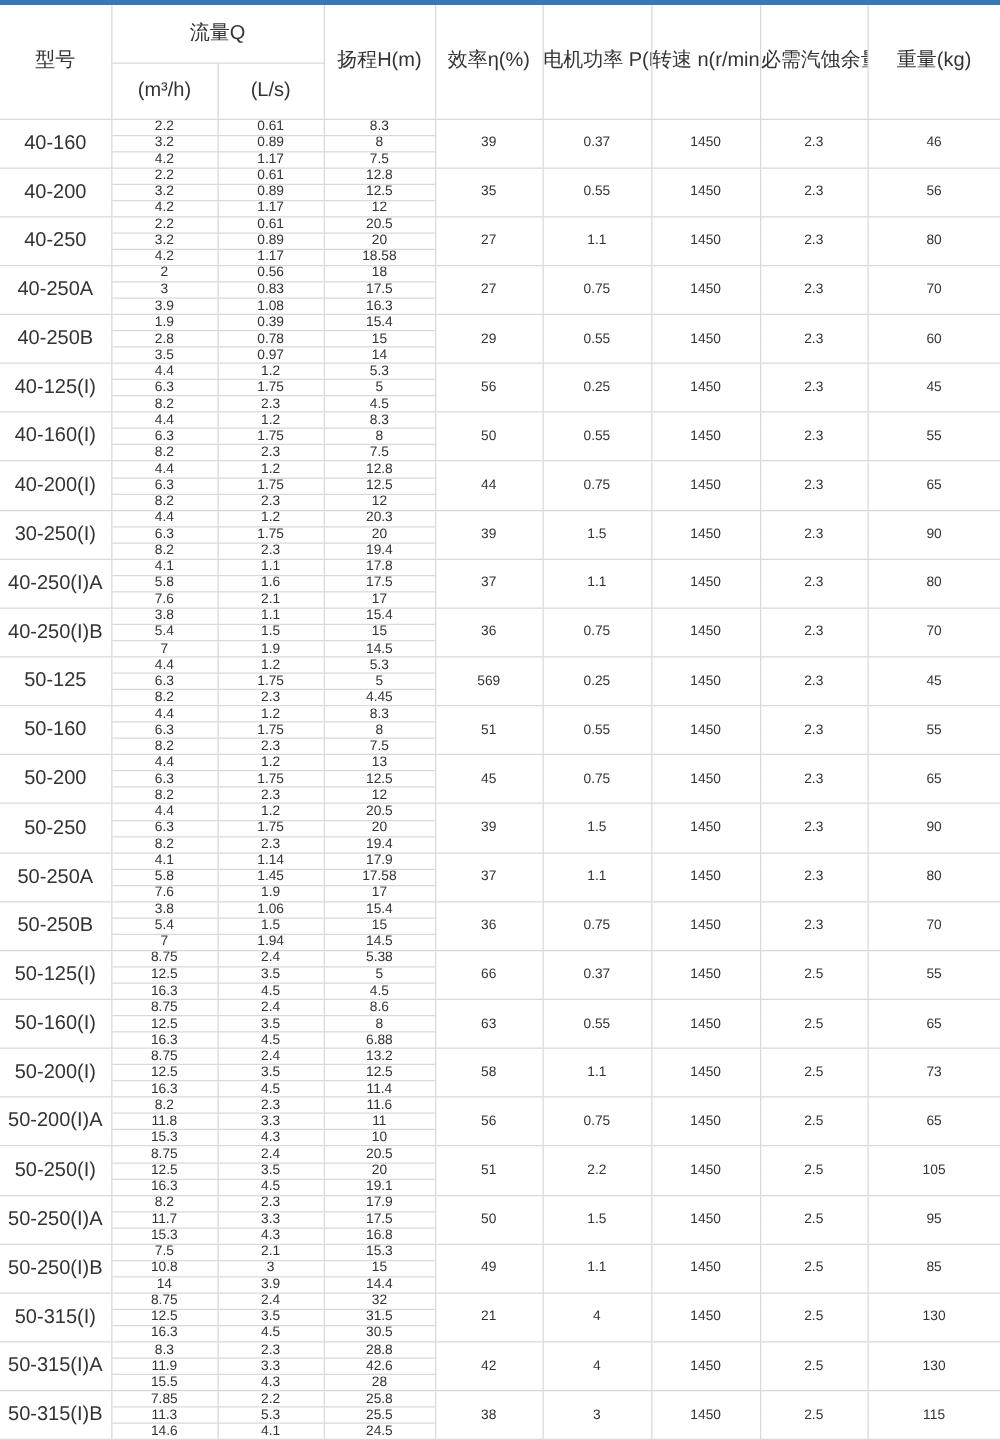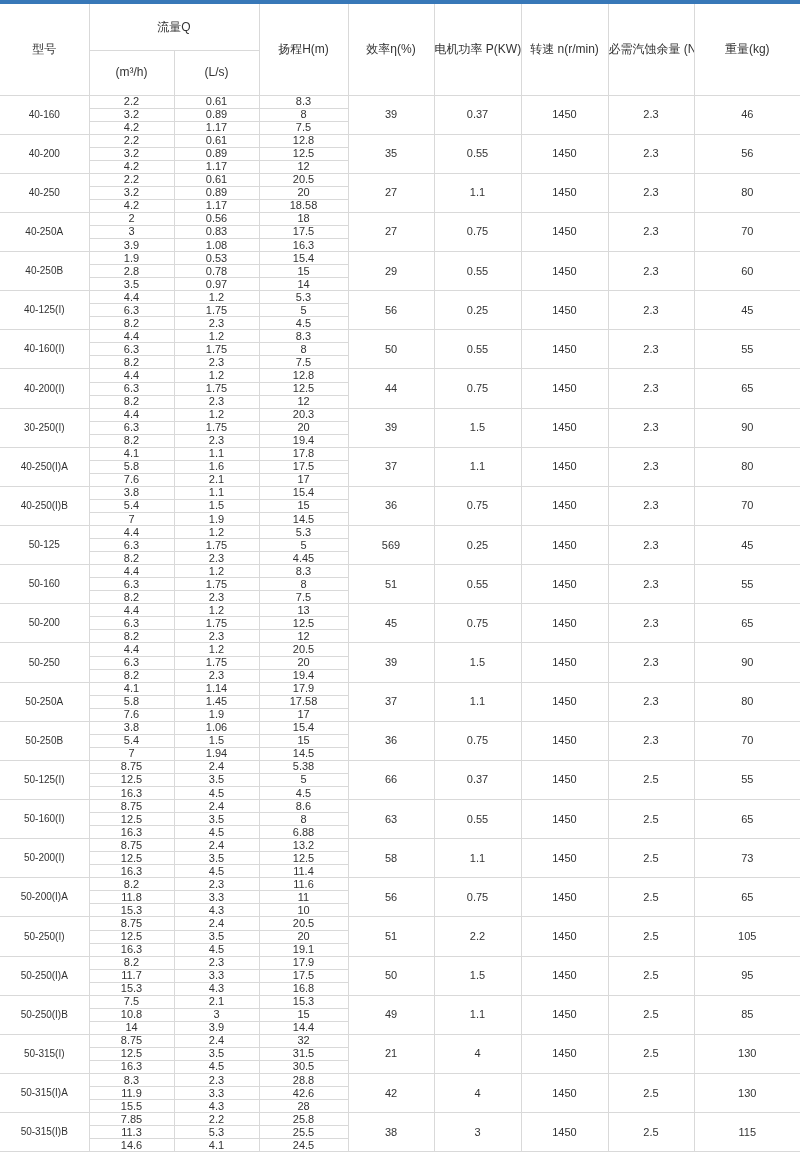--- a/index.html
+++ b/index.html
@@ -12,25 +12,25 @@
   table.spec th, table.spec td {
     border:1px solid var(--border);
     text-align:center; vertical-align:middle;
     padding:0; font-weight:normal; color:var(--text);
     overflow:hidden; white-space:nowrap;
   }
   
   table.spec tr > *:first-child { border-left:none; }
   table.spec tr > *:last-child { border-right:none; }
   table.spec thead tr:first-child th { border-top:none; }
-  thead th { font-size:12px; line-height:1.35; white-space:pre-line;margin-top:12px; }
+  thead th { font-size:16px; line-height:1.35; white-space:pre-line;margin-top:12px; }
   thead tr.h1 { height:46px; }
   thead tr.h2 { height:45px; }
   tbody td { font-size:11px; height:13.05px; line-height:1; }
-  td.model-cell { font-size:10px; }
+  td.model-cell { font-size:16px; }
 </style>
 </head>
 <body>
 
 <div class="page">
   <div class="top-bar"></div>
 
   <table class="spec">
     <colgroup>
       <col style="width:89px">
@@ -143,21 +143,21 @@
           <td>17.5</td>
         </tr>
         <tr>
           <td>3.9</td>
           <td>1.08</td>
           <td>16.3</td>
         </tr>
         <tr>
           <td rowspan="3" class="model-cell">40-250B</td>
           <td>1.9</td>
-          <td>0.53</td>
+          <td>0.39</td>
           <td>15.4</td>
           <td rowspan="3">29</td>
           <td rowspan="3">0.55</td>
           <td rowspan="3">1450</td>
           <td rowspan="3">2.3</td>
           <td rowspan="3">60</td>
         </tr>
         <tr>
           <td>2.8</td>
           <td>0.78</td>

